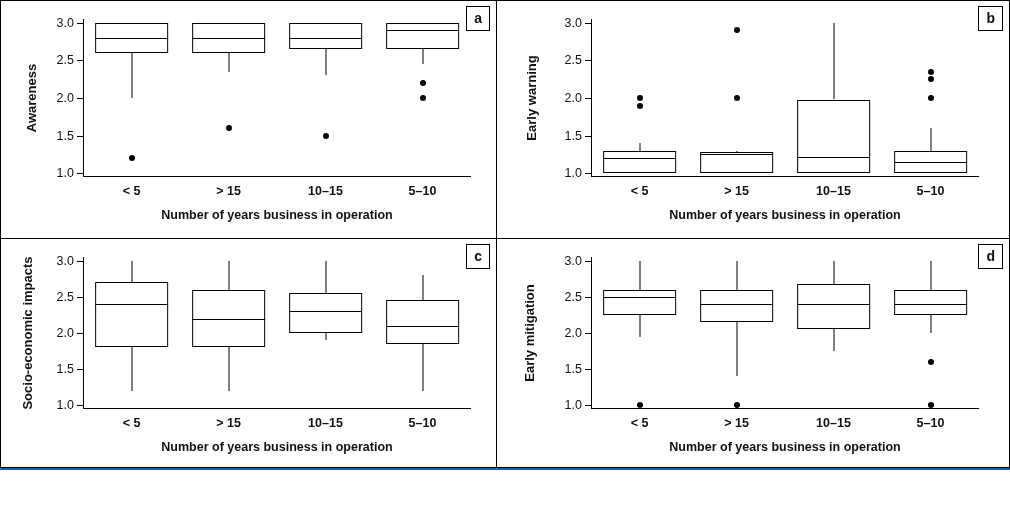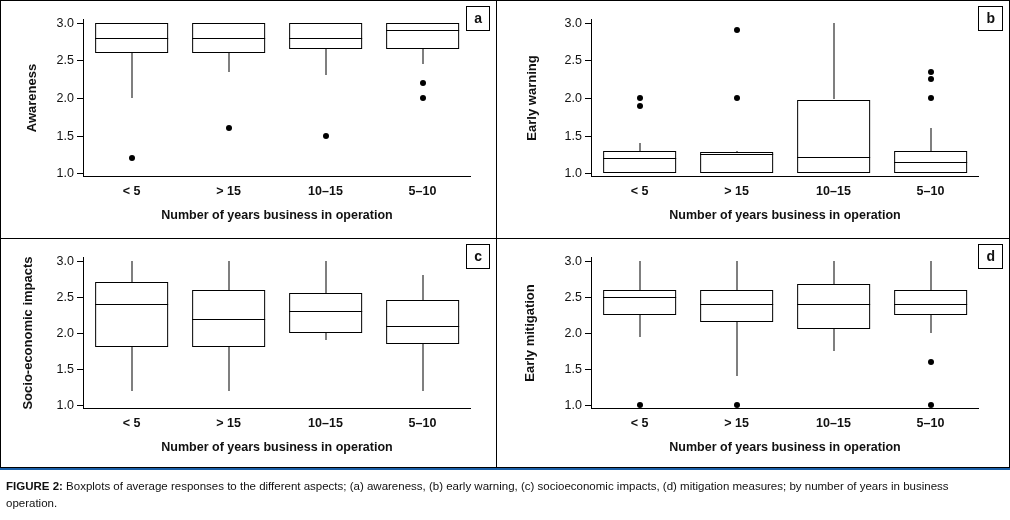--- a/index.html
+++ b/index.html
@@ -307,17 +307,14 @@
           <div class="box" style="left: 339.5px; width: 73.72px; top: 32.5714px; height: 25.3333px;"></div>
           <div class="median" style="left: 339.5px; width: 73.72px; top: 47.0476px;"></div>
           <div class="outlier" style="left: 339.5px; top: 101.952px; transform: translateX(-50%);"></div>
           <div class="outlier" style="left: 339.5px; top: 145.381px; transform: translateX(-50%);"></div>
         </div>
     </div>
 
   </div>
 
   <div class="caption-rule"></div>
-  <div class="caption">
-    <b>FIGURE 2:</b><span> Boxplots of average responses to the different aspects; (a) awareness, (b) early warning, (c) socioeconomic impacts, (d) mitigation measures; by number of years in business operation.</span>
-  </div>
 
 </div>
 
 </body></html>

